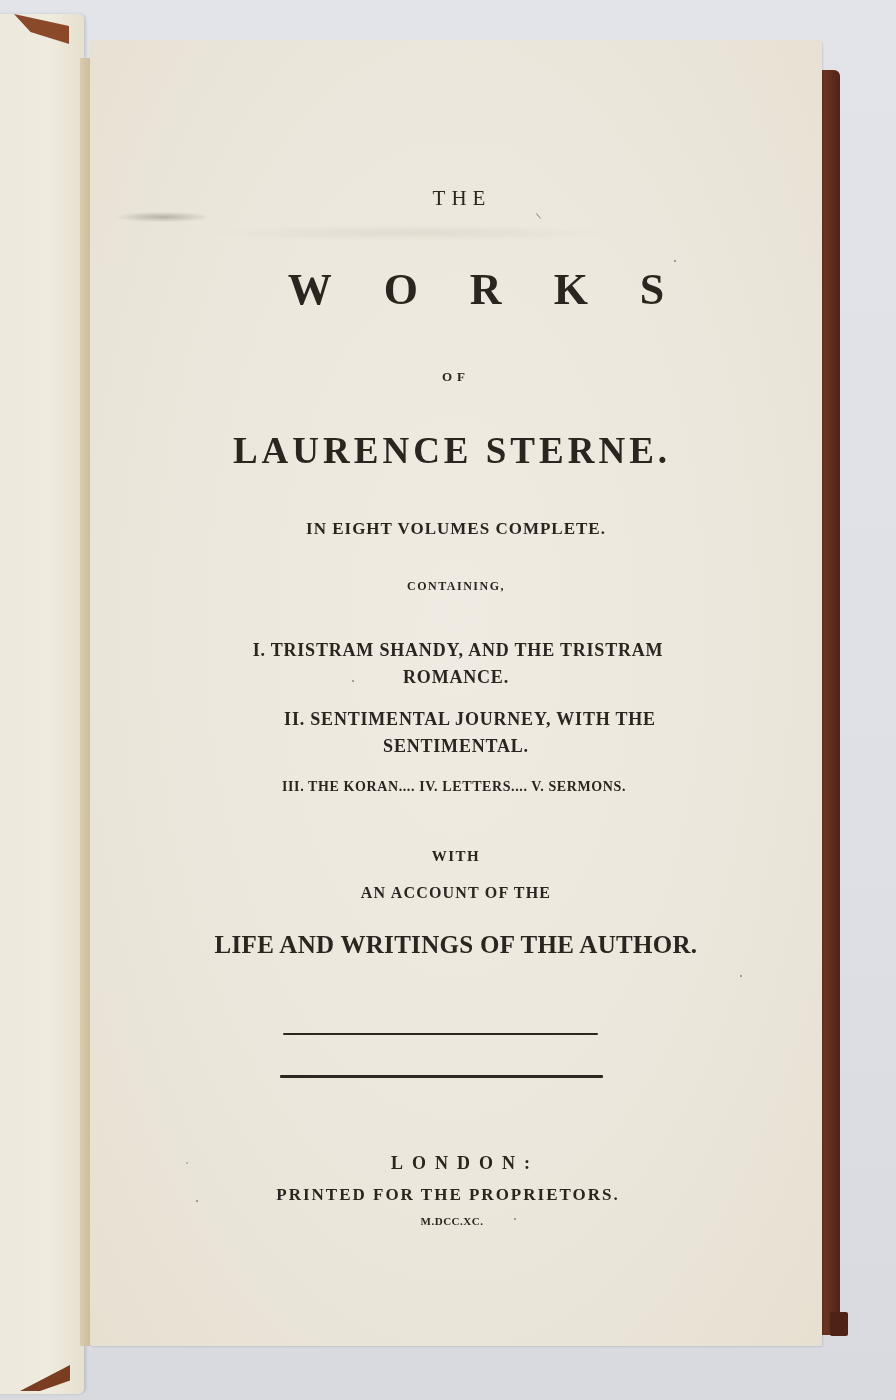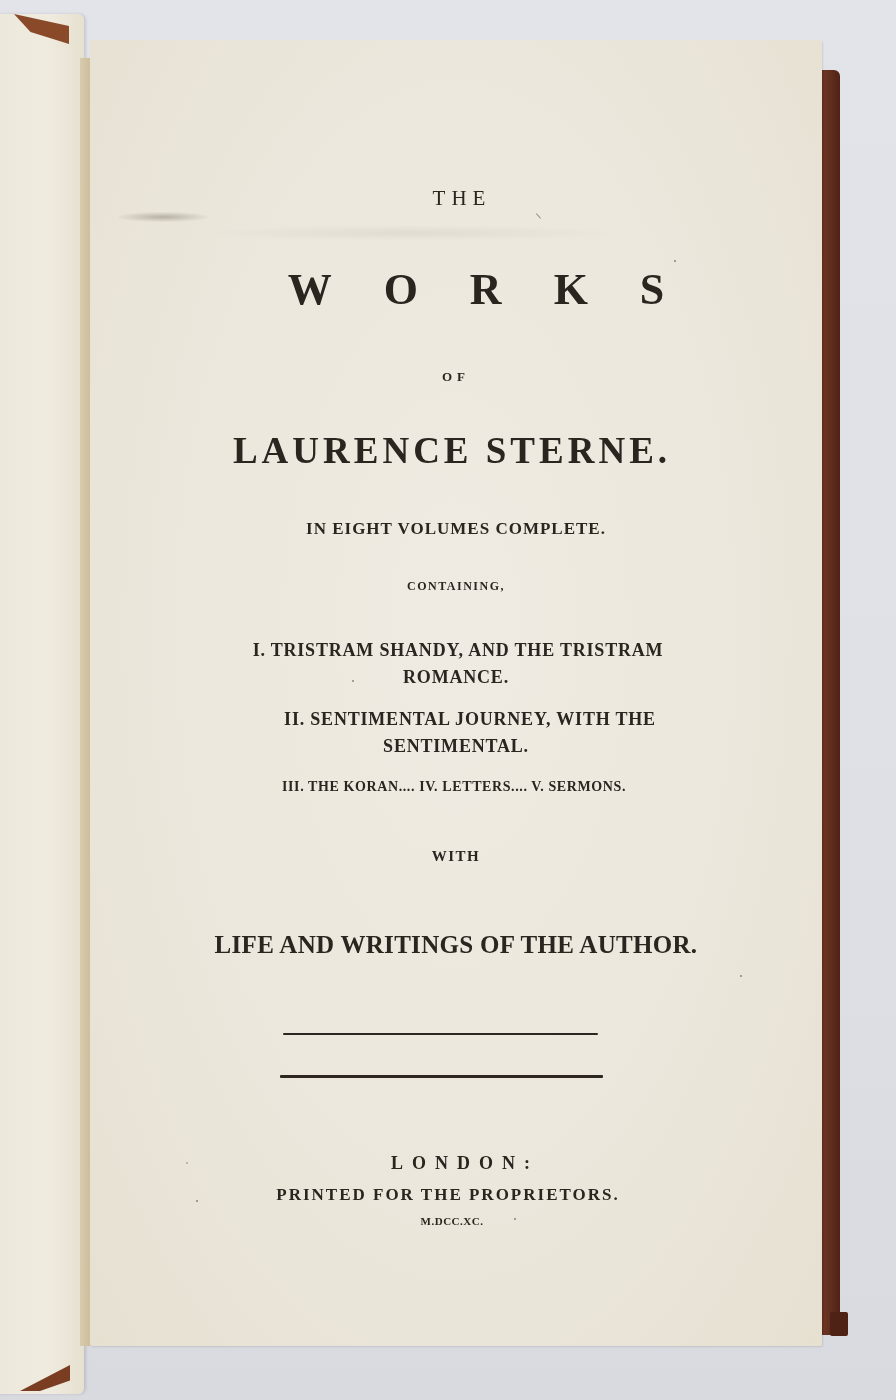--- a/index.html
+++ b/index.html
@@ -282,20 +282,21 @@
 
     <div class="line t-containing">CONTAINING,</div>
 
     <div class="line t-item1a">I. TRISTRAM SHANDY, AND THE TRISTRAM</div>
     <div class="line t-item1b">ROMANCE.</div>
     <div class="line t-item2a">II. SENTIMENTAL JOURNEY, WITH THE</div>
     <div class="line t-item2b">SENTIMENTAL.</div>
     <div class="line t-item3">III. THE KORAN.... IV. LETTERS.... V. SERMONS.</div>
 
     <div class="line t-with">WITH</div>
+    <div class="line t-account">AN ACCOUNT OF THE</div>
     <div class="line t-life">LIFE AND WRITINGS OF THE AUTHOR.</div>
 
     <div class="rule rule-top"></div>
     <div class="rule rule-bottom"></div>
 
     <div class="line t-london">LONDON:</div>
     <div class="line t-printed">PRINTED FOR THE PROPRIETORS.</div>
     <div class="line t-date">M.DCC.XC.</div>
 
     <div class="specks">

